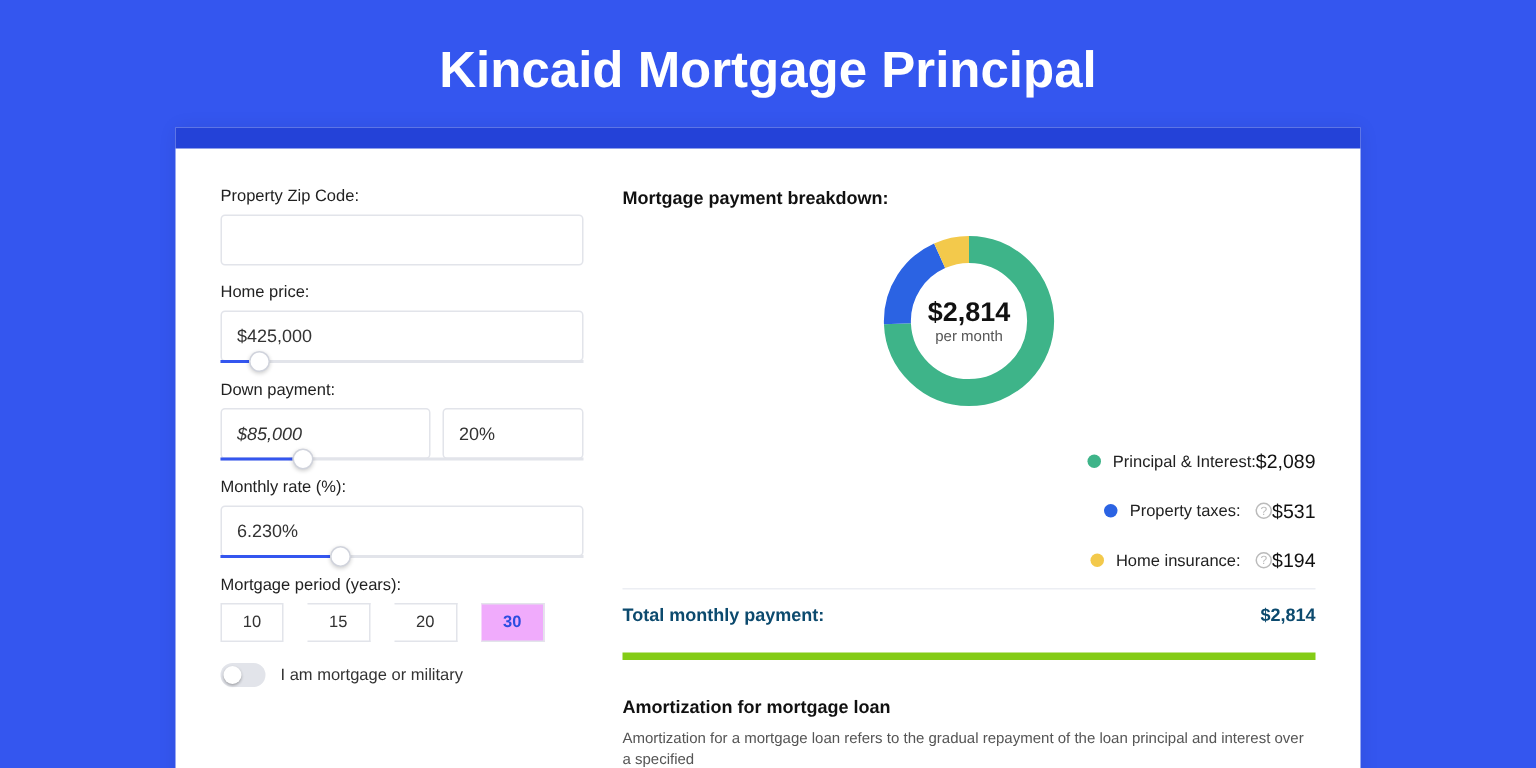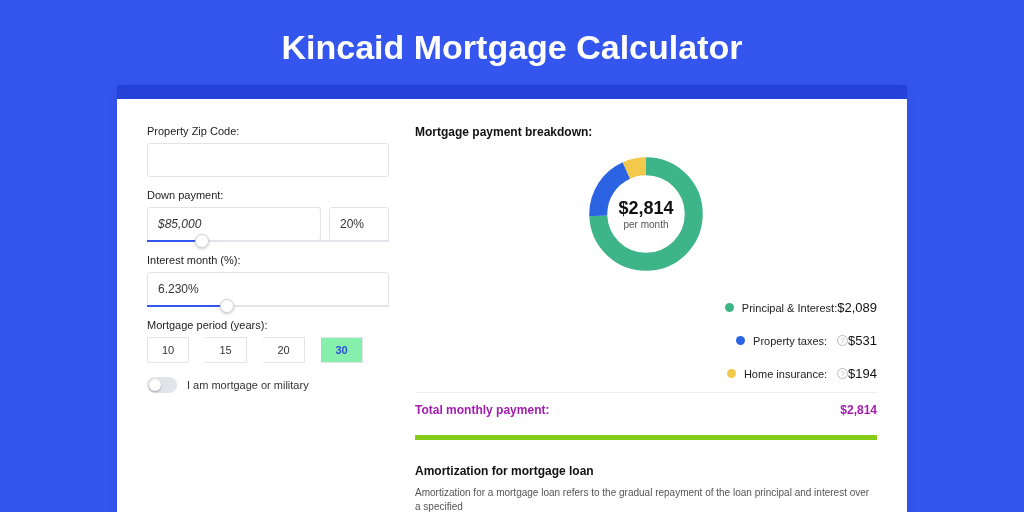--- a/index.html
+++ b/index.html
@@ -47,29 +47,29 @@
     background: #e2e4ea;
     margin-top: -1px;
   }
   .slider-fill { position:absolute; left:0; top:0; height:2px; background:#3456ef; }
   .slider-thumb {
     position:absolute; top:-6px; width:14px; height:14px; background:#fff;
     border:1px solid #d0d3dc; border-radius:50%; box-shadow:0 1px 3px rgba(0,0,0,0.2);
   }
   .dp-row { display:flex; gap:8px; }
   .dp-row .input:first-child { flex:1;font-style:italic; }
-  .dp-row .input:last-child { width:60px; }
+  .dp-row .input:last-child { width:94px; }
   .period-row { display:flex; gap:16px; }
   .period-btn {
     width:42px; height:26px; font-size:11px; color:#333;
     background:#fff; border:1px solid #e2e4ea; display:flex;
     align-items:center; justify-content:center; cursor:pointer;
   }
   .period-btn + .period-btn { border-left:none; }
-  .period-btn.sel { background:#86efac; color:#2c4de0; font-weight:600; }
+  .period-btn.sel { background:#f0abfc; color:#2c4de0; font-weight:600; }
   .toggle-row { display:flex; align-items:center; gap:10px; margin-top:14px; }
   .toggle {
     width:30px; height:16px; background:#e2e4ea; border-radius:10px; position:relative;
   }
   .toggle::after {
     content:""; position:absolute; left:2px; top:2px; width:12px; height:12px;
     background:#fff; border-radius:50%; box-shadow:0 1px 2px rgba(0,0,0,0.3);
   }
   .section-title { font-size:12px; font-weight:700; color:#111; margin-bottom:8px; }
   .donut-wrap { display:flex; justify-content:center; padding:4px 0 14px 0; }
@@ -88,54 +88,62 @@
   .legend-left { display:flex; align-items:center; gap:8px; }
   .dot { width:9px; height:9px; border-radius:50%; }
   .info-icon {
     width:11px; height:11px; border:1px solid #bbb; border-radius:50%;
     display:inline-flex; align-items:center; justify-content:center;
     font-size:8px; color:#bbb; margin-left:2px;
   }
   .legend-value { font-size:13px; color:#111; }
   .total-row {
     display:flex; align-items:center; justify-content:space-between;
-    padding:10px 0 12px 0; font-size:12px; font-weight:700; color:#a21caf;
+    padding:10px 0 12px 0; font-size:12px; font-weight:700; color:#0c4a6e;
     border-top:1px solid #eceef3; margin-top:2px;
   }
   .amort { border-top:5px solid #84cc16; padding-top:24px; margin-top:6px; }
   .amort p { font-size:10px; color:#555; margin-top:8px; line-height:1.4; }
 </style>
 </head>
 <body>
 
-<h1 class="page-title">Kincaid Mortgage Calculator</h1>
+<h1 class="page-title">Kincaid Mortgage Principal</h1>
 
 <div class="card">
   <div class="left">
 
     <div class="field">
       <label class="form-label">Property Zip Code:</label>
       <input class="input" value="" style="">
     </div>
 
+    <div class="field">
+      <label class="form-label">Home price:</label>
+      <input class="input" value="$425,000" style="">
+      <div class="slider-track">
+        <div class="slider-fill" style="width:8%"></div>
+        <div class="slider-thumb" style="left:8%"></div>
+      </div>
+    </div>
 
     <div class="field">
       <label class="form-label">Down payment:</label>
       <div class="dp-row">
         <input class="input" value="$85,000" style="">
         <input class="input" value="20%" style="">
       </div>
       <div class="slider-track">
         <div class="slider-fill" style="width:20%"></div>
         <div class="slider-thumb" style="left:20%"></div>
       </div>
     </div>
 
     <div class="field">
-      <label class="form-label">Interest month (%):</label>
+      <label class="form-label">Monthly rate (%):</label>
       <input class="input" value="6.230%" style="">
       <div class="slider-track">
         <div class="slider-fill" style="width:30%"></div>
         <div class="slider-thumb" style="left:30%"></div>
       </div>
     </div>
 
     <div class="field">
       <label class="form-label">Mortgage period (years):</label>
       <div class="period-row" id="period-row">

